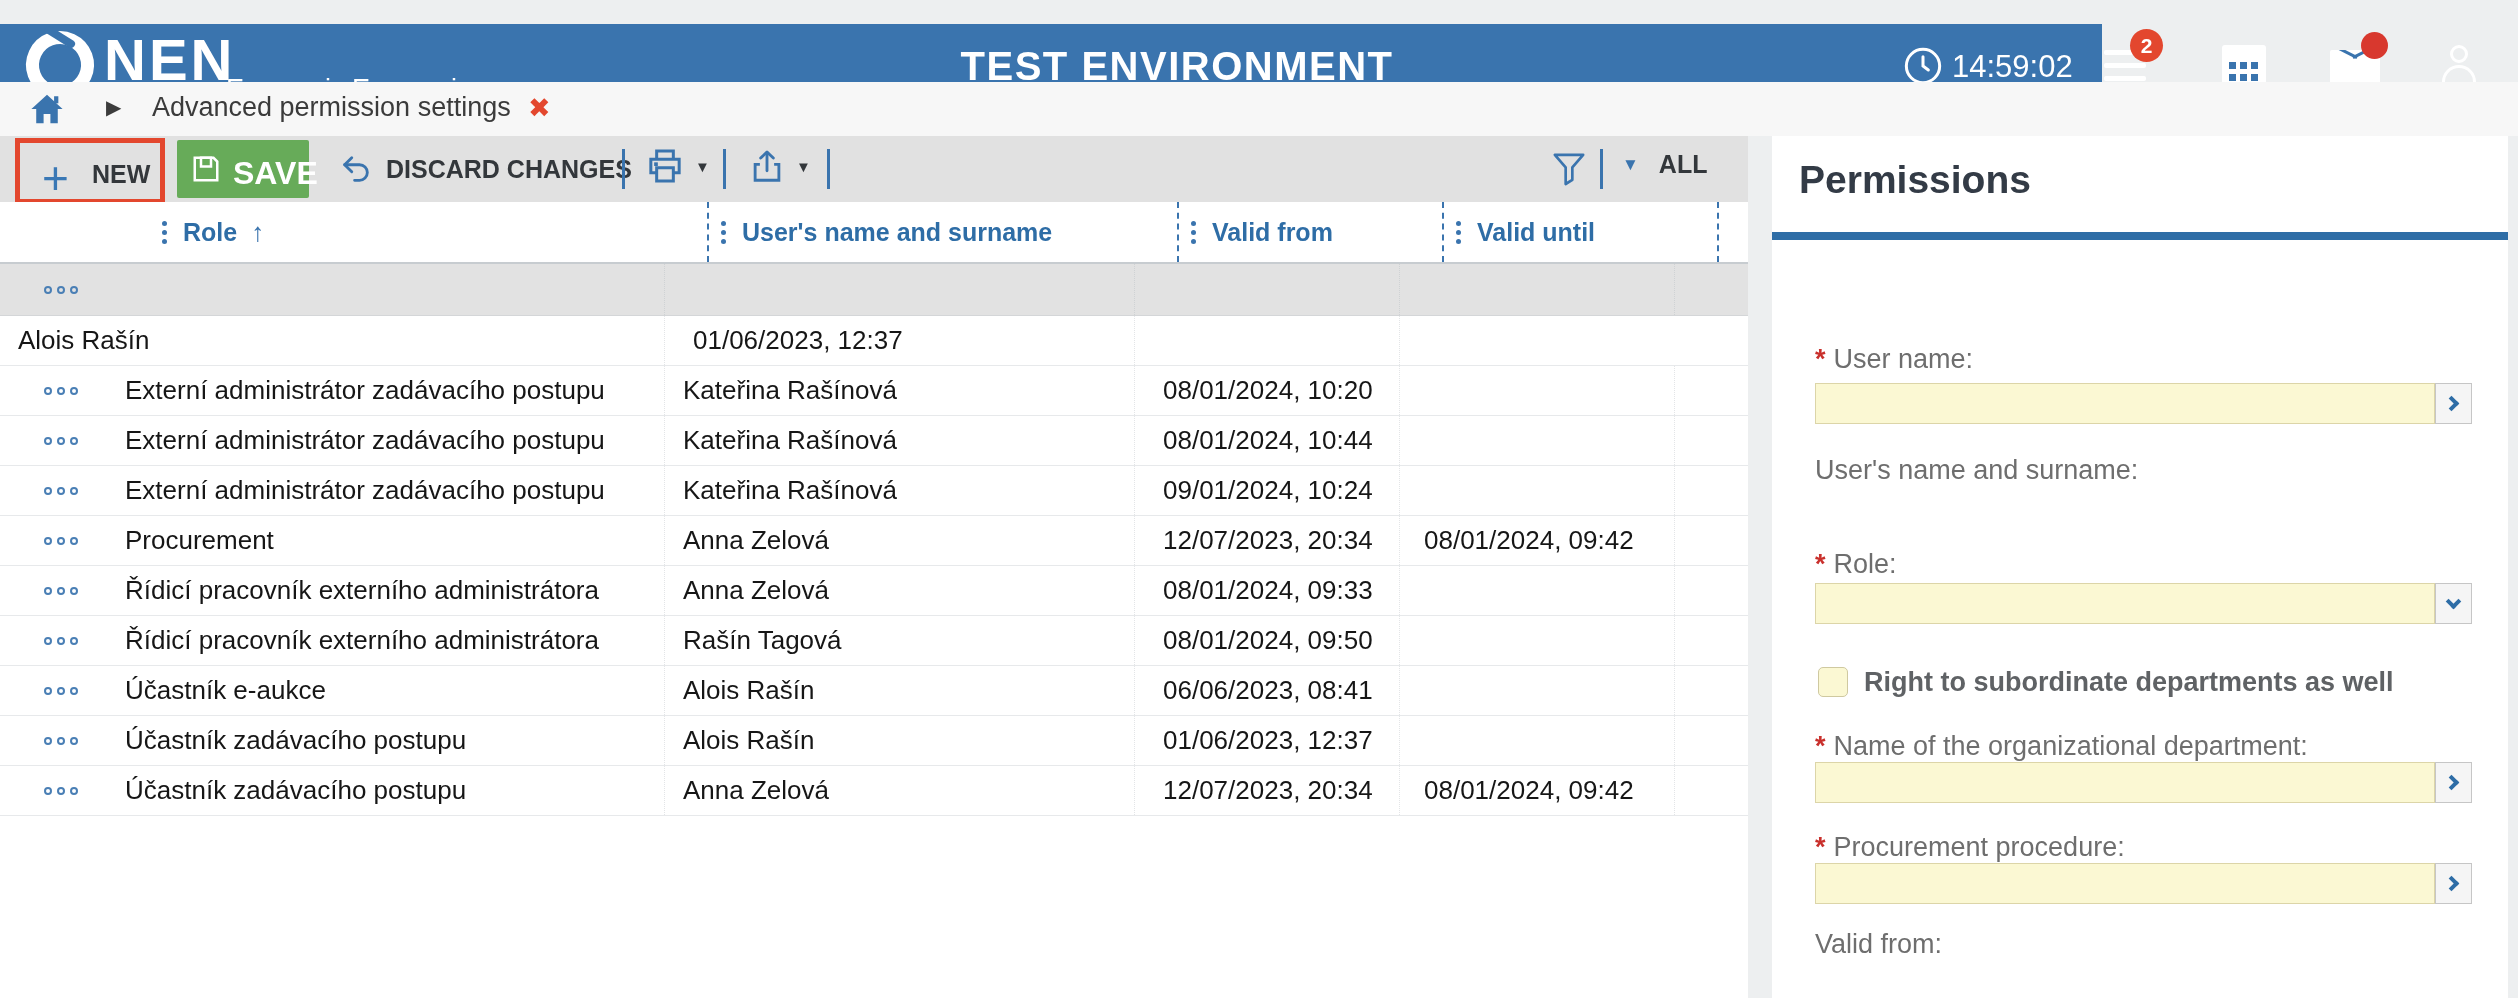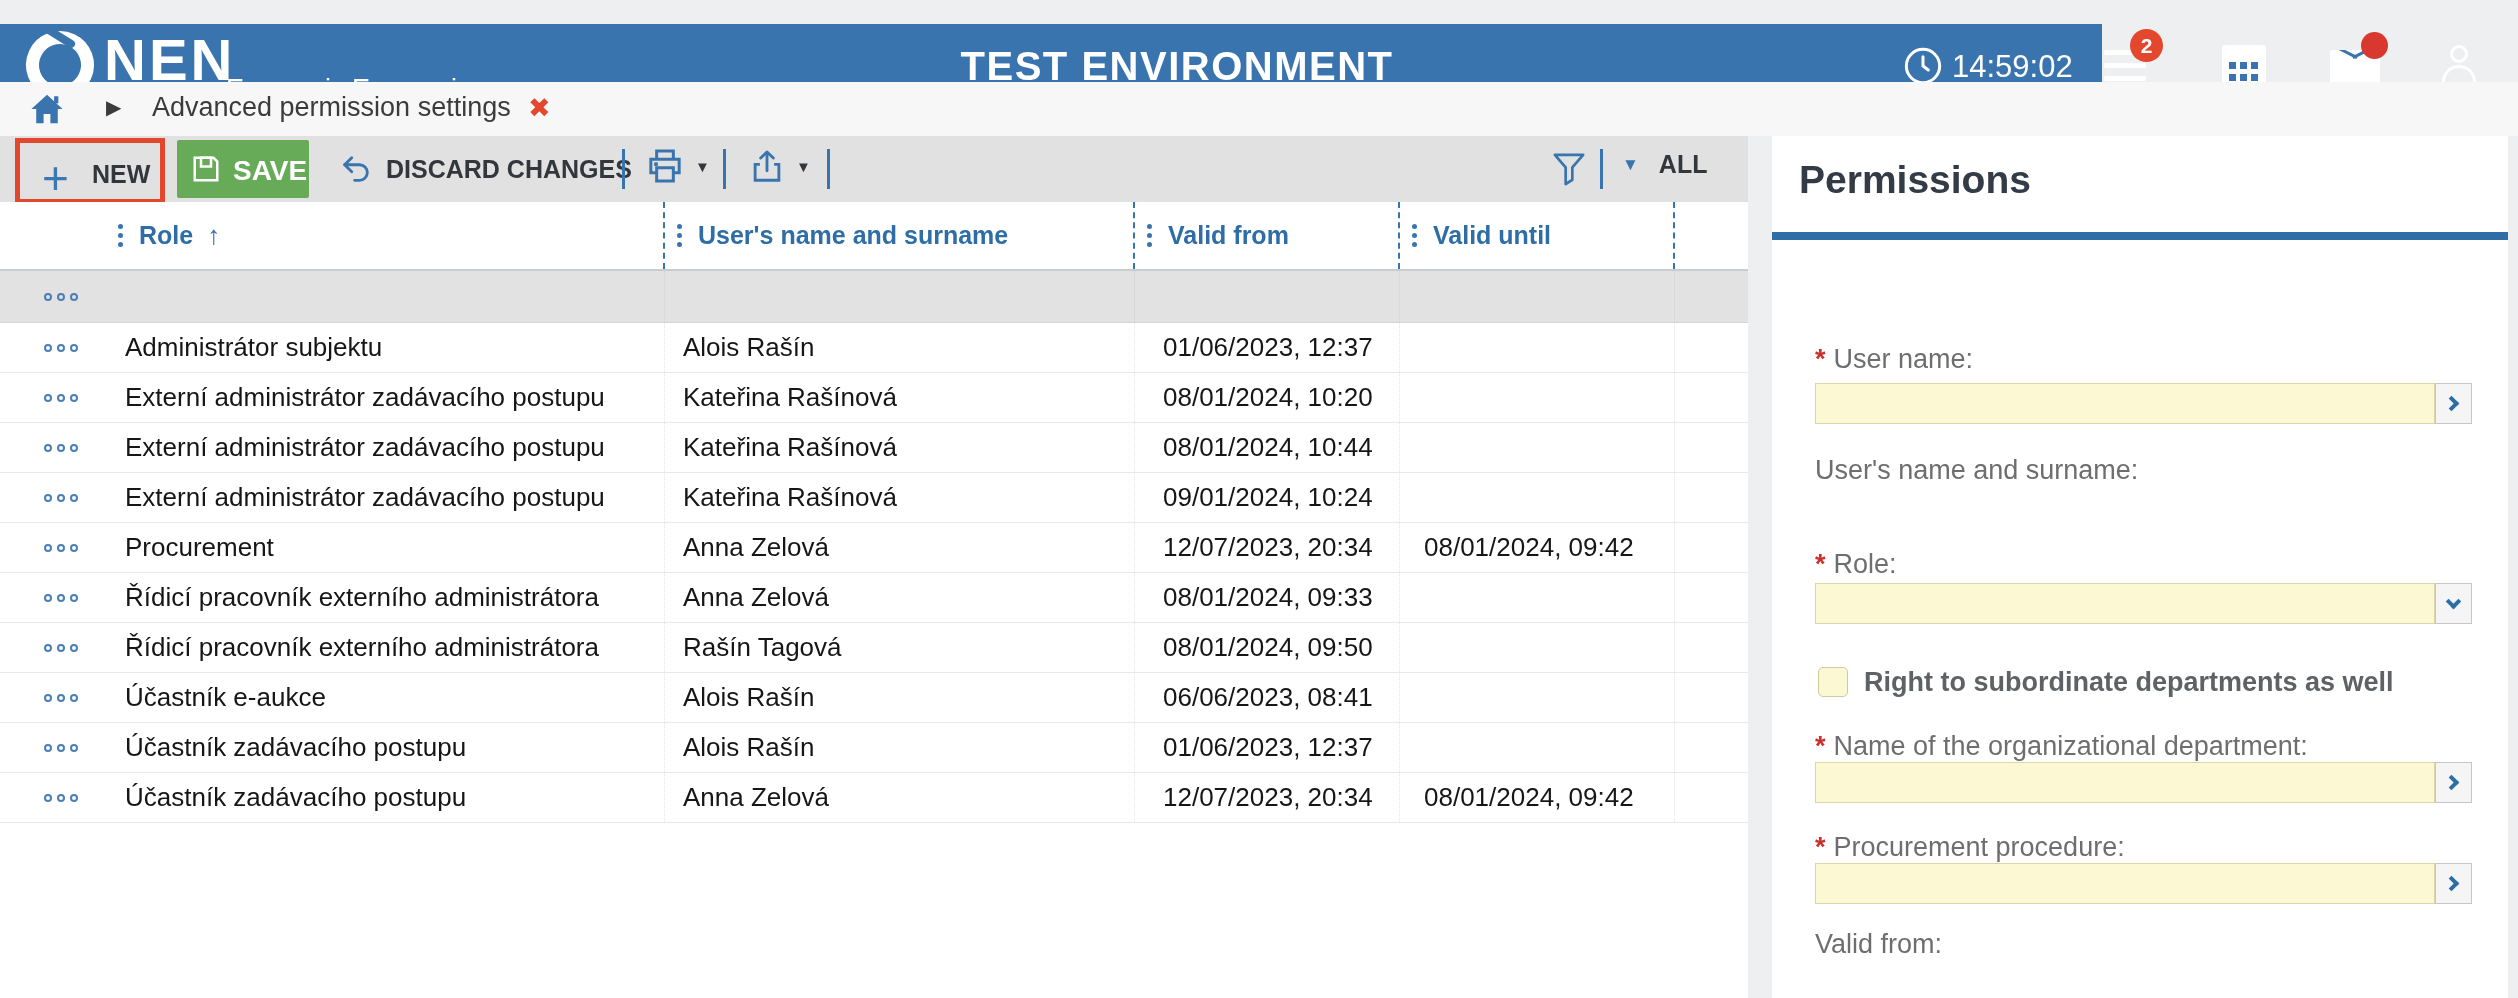--- a/index.html
+++ b/index.html
@@ -51,32 +51,32 @@
 
   
   .left-card { position:absolute; left:0; top:136px; width:1748px; height:862px; background:#fff; }
   .toolbar { position:absolute; left:0; top:0; width:1748px; height:66px; background:#e1e1e1; }
   .tb-sep { position:absolute; top:13px; width:3px; height:40px; background:#3a74ae; }
   .new-btn { position:absolute; left:15px; top:2px; width:150px; height:66px; border:5px solid #e3472e; background:#e1e1e1; }
   .new-plus { position:absolute; left:22px; top:8px; font-size:46px; font-weight:300; color:#3a78b5; }
   .new-label { position:absolute; left:72px; top:17px; font-size:25px; font-weight:bold; color:#33373b; }
   .save-btn { position:absolute; left:177px; top:4px; width:132px; height:58px; background:#67ab59; border-radius:2px; }
   .save-ic { position:absolute; left:14px; top:14px; }
-  .save-label { position:absolute; left:56px; top:15px; font-size:28px; font-weight:bold; color:#fff; }
+  .save-label { position:absolute; left:56px; top:15px; font-size:32px; font-weight:bold; color:#fff; }
   .discard-btn { position:absolute; left:338px; top:8px; height:50px; display:flex; align-items:center; }
   .discard-label { font-size:25px; font-weight:bold; color:#33373b; margin-left:12px; }
   .icon-btn { position:absolute; top:10px; display:flex; align-items:center; }
   .caret { font-size:15px; color:#33373b; margin-left:10px; }
   .caret.blue { color:#3a74ae; font-size:17px; }
   .all-group { position:absolute; left:1612px; top:14px; display:flex; align-items:center; }
   .all-label { font-size:25px; font-weight:bold; color:#33373b; margin-left:20px; }
 
   
   .tbl { position:absolute; left:0; top:66px; width:1748px; }
-  .thead { display:grid; grid-template-columns:665px 470px 265px 275px 73px; height:69px; background:#fff; border-bottom:2px solid #c7ccd0; }
+  .thead { display:grid; grid-template-columns:665px 470px 265px 275px 73px; height:62px; background:#fff; border-bottom:2px solid #c7ccd0;padding-left:44px; }
   .th { position:relative; display:flex; align-items:center; border-right:2px dashed #3a74ae; }
   .th .grip { margin-left:12px; }
   .th.role .grip { margin-left:118px; }
   .th .th-label { margin-left:16px; font-size:25px; font-weight:bold; color:#2e6da6; }
   .sort-arrow { margin-left:14px; font-size:26px; font-weight:bold; color:#3a74ae; }
   .grip { display:flex; flex-direction:column; gap:4px; }
   .grip i { width:5px; height:5px; border-radius:50%; background:#3a74ae; }
   .filter-row { display:grid; grid-template-columns:665px 470px 265px 275px 73px; height:52px; background:#e2e2e2; border-bottom:1px solid #d4d6d8; }
   .filter-row .td { border-right:1px dotted #cfd2d4; position:relative; }
   .trow { display:grid; grid-template-columns:665px 470px 265px 275px 73px; height:50px; background:#fff; border-bottom:1px solid #e7e9eb; }
@@ -278,28 +278,20 @@
           </span>
         </div>
       <div class="td c-user"></div>
       <div class="td c-from"></div>
       <div class="td c-until"></div>
       <div class="td c-last"></div>
     </div>
 
     <div id="table-body">
   <div class="trow">
-    <div class="td c-role">
-      <span class="rowmenu">
-              <i></i>
-              <i></i>
-              <i></i>
-            </span>
-      <span>Administrátor subjektu</span>
-    </div>
     <div class="td c-user">
             <span>Alois Rašín</span>
           </div>
     <div class="td c-from">
             <span>01/06/2023, 12:37</span>
           </div>
     <div class="td c-until">
             <span></span>
           </div>
     <div class="td c-last"></div>

